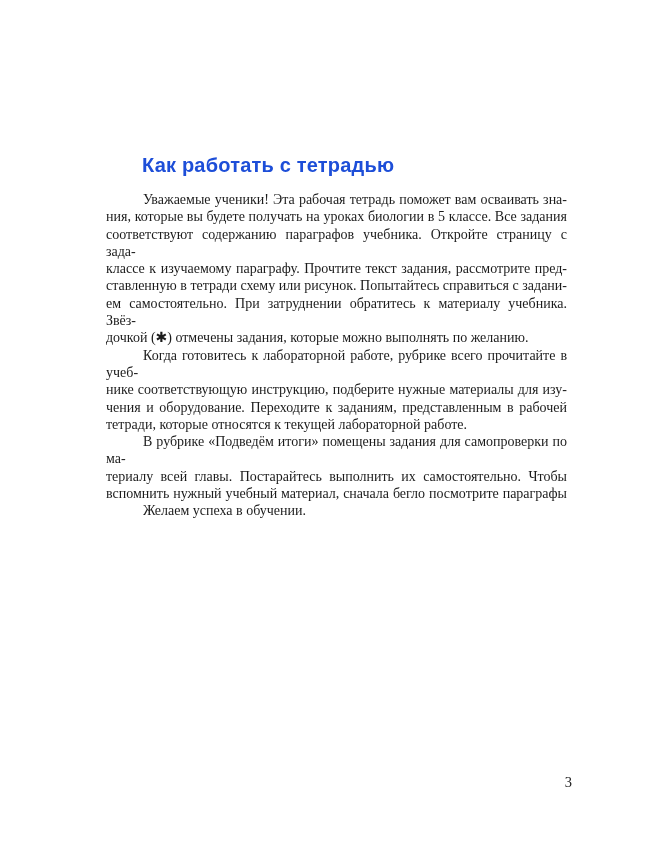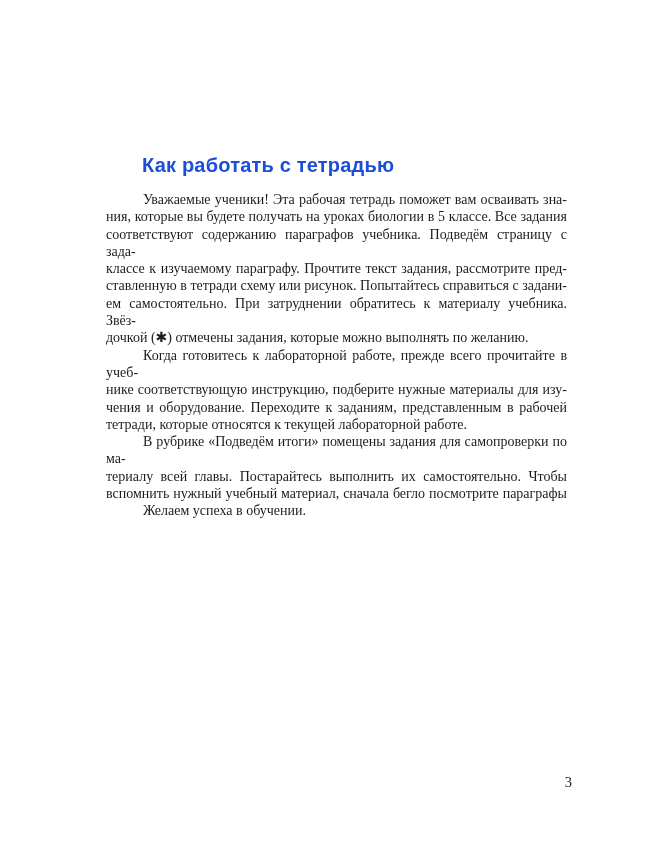--- a/index.html
+++ b/index.html
@@ -62,28 +62,28 @@
 </head>
 <body>
 
 <div class="page">
   <h1 class="title">Как работать с тетрадью</h1>
 
   <div class="text-block" id="text-block">
       <div class="paragraph">
         <div class="line fill first">Уважаемые ученики! Эта рабочая тетрадь поможет вам осваивать зна-</div>
         <div class="line fill">ния, которые вы будете получать на уроках биологии в 5 классе. Все задания</div>
-        <div class="line fill">соответствуют содержанию параграфов учебника. Подведём страницу с зада-</div>
+        <div class="line fill">соответствуют содержанию параграфов учебника. Откройте страницу с зада-</div>
         <div class="line fill">классе к изучаемому параграфу. Прочтите текст задания, рассмотрите пред-</div>
         <div class="line fill">ставленную в тетради схему или рисунок. Попытайтесь справиться с задани-</div>
         <div class="line fill">ем самостоятельно. При затруднении обратитесь к материалу учебника. Звёз-</div>
         <div class="line">дочкой (✱) отмечены задания, которые можно выполнять по желанию.</div>
       </div>
       <div class="paragraph">
-        <div class="line fill first">Когда готовитесь к лабораторной работе, прежде всего прочитайте в учеб-</div>
+        <div class="line fill first">Когда готовитесь к лабораторной работе, рубрике всего прочитайте в учеб-</div>
         <div class="line fill">нике соответствующую инструкцию, подберите нужные материалы для изу-</div>
         <div class="line fill">чения и оборудование. Переходите к заданиям, представленным в рабочей</div>
         <div class="line">тетради, которые относятся к текущей лабораторной работе.</div>
       </div>
       <div class="paragraph">
         <div class="line fill first">В рубрике «Подведём итоги» помещены задания для самопроверки по ма-</div>
         <div class="line fill">териалу всей главы. Постарайтесь выполнить их самостоятельно. Чтобы</div>
         <div class="line fill">вспомнить нужный учебный материал, сначала бегло посмотрите параграфы</div>
       </div>
       <div class="paragraph">

